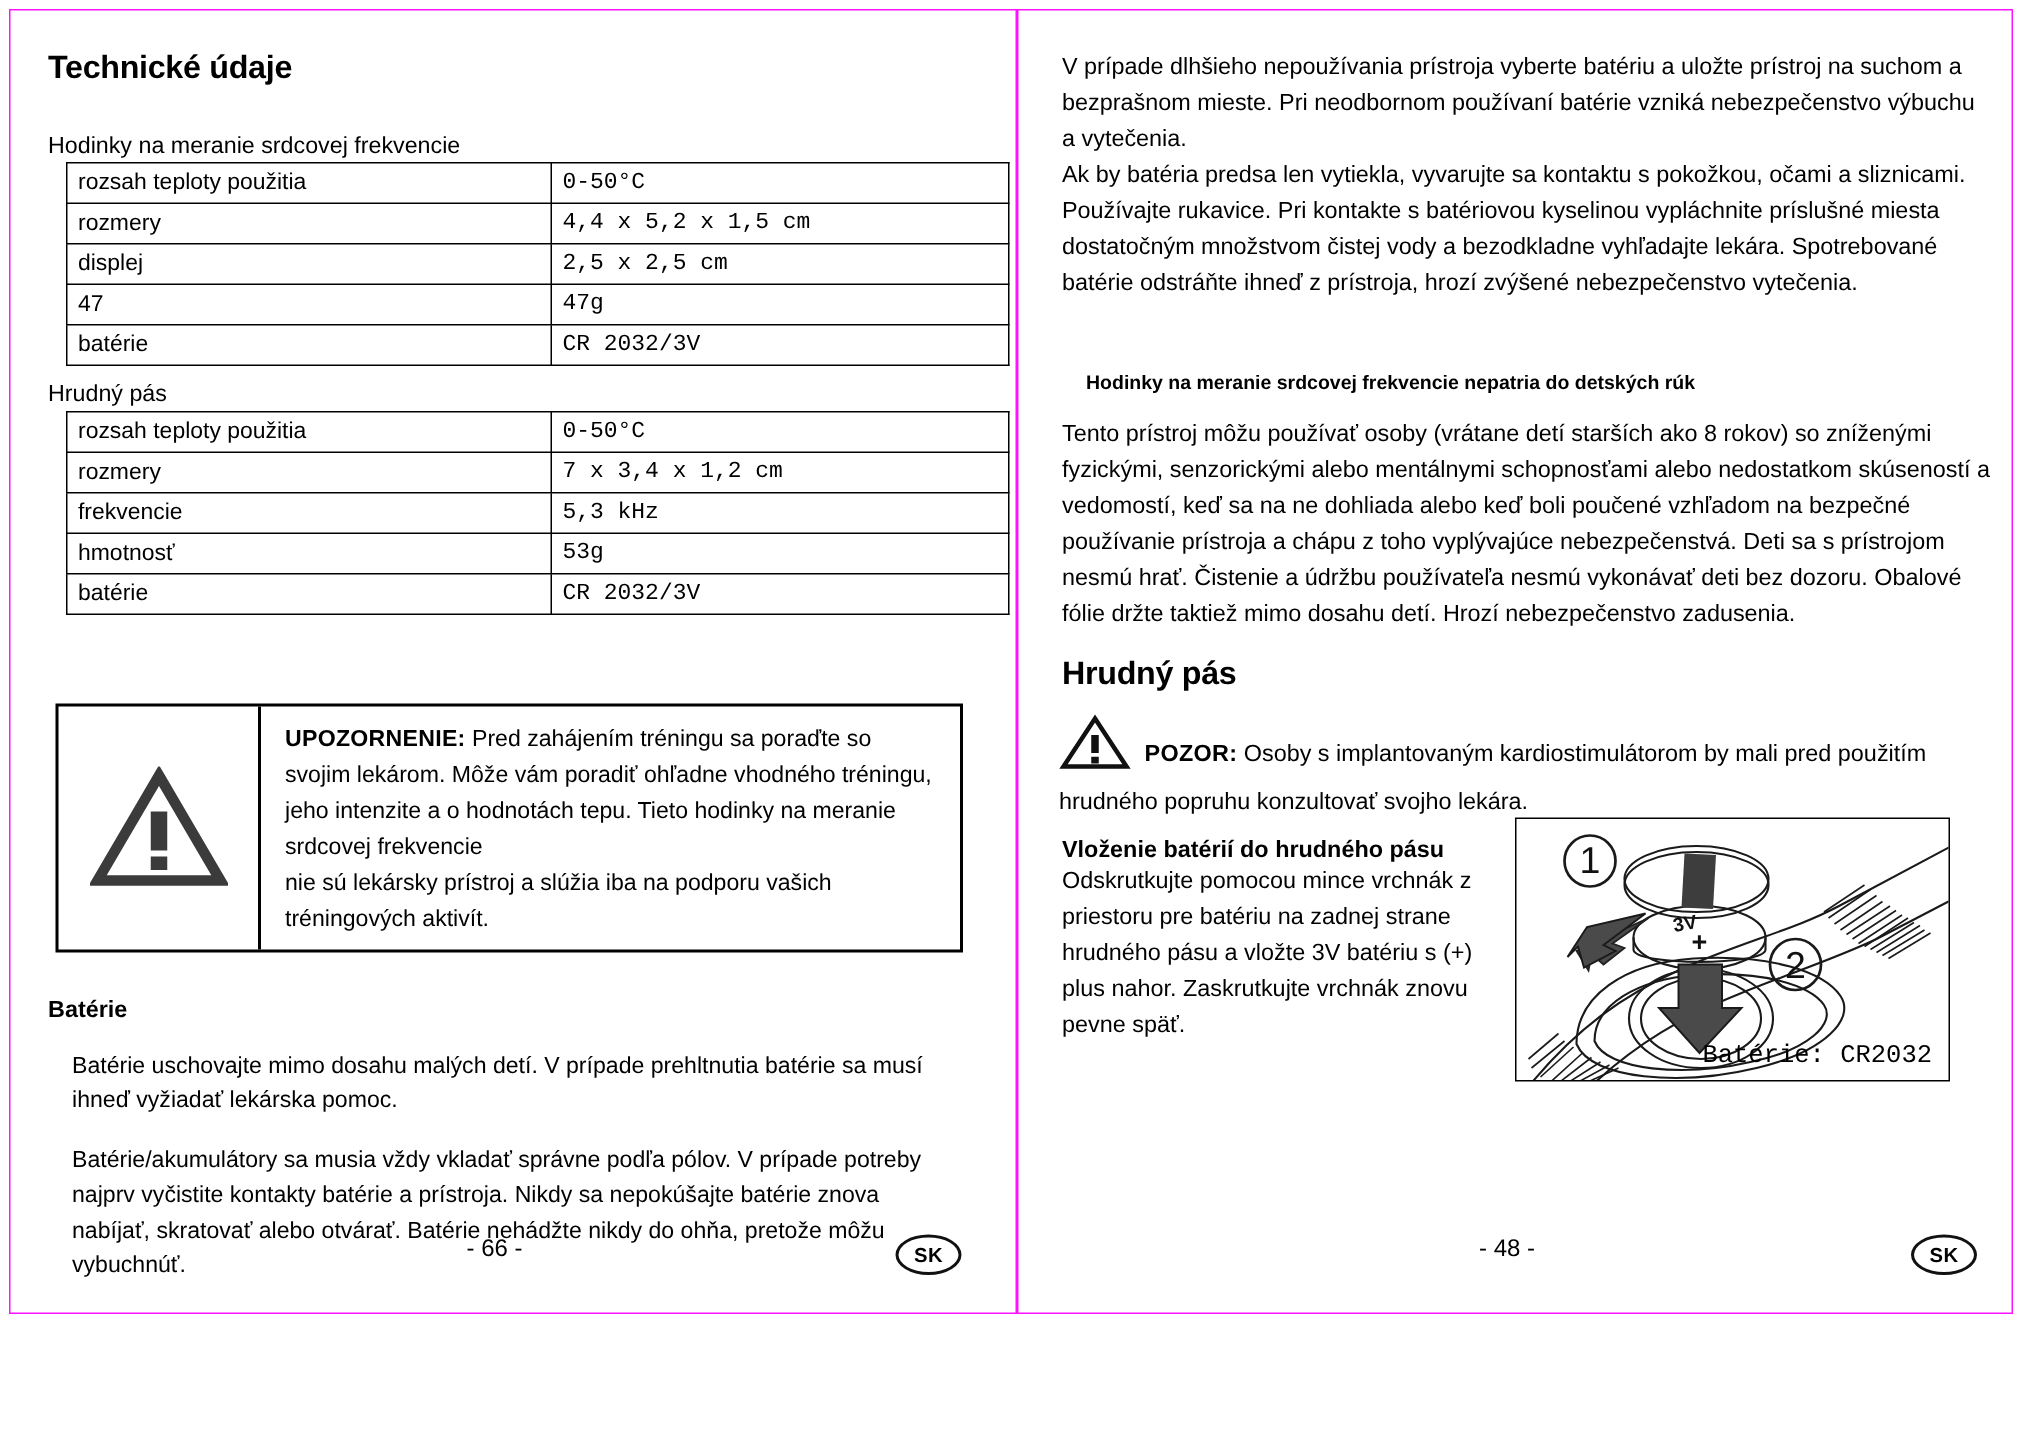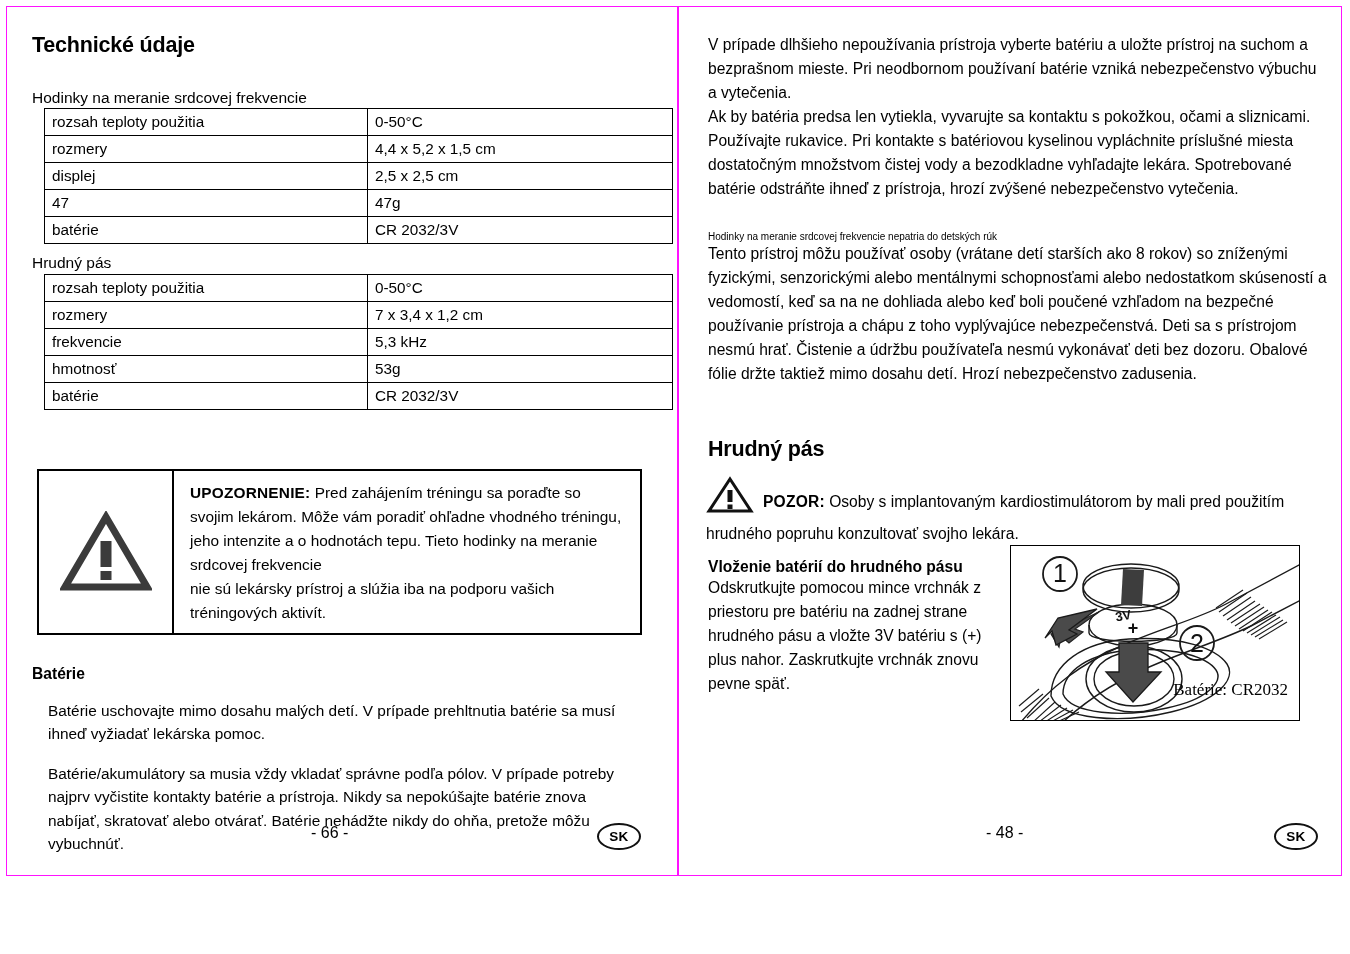--- a/index.html
+++ b/index.html
@@ -53,41 +53,41 @@
     font-size:15.6px;
     line-height:1.545;
     margin:0;
   }
   .bold-head{
     font-weight:bold;
     font-size:15.6px;
     margin:0;
   }
   .bold-head-lg{
-    font-weight:normal;
-    font-size:10px;
-    margin:0;
+    font-weight:bold;
+    font-size:13px;
+    margin:16px;
   }
 
   
   table.spec{
     border-collapse:collapse;
     table-layout:fixed;
     font-size:15.3px;
     padding-left:14px;
   }
   table.spec td{
     border:1.4px solid #000;
     padding:3px 7px 4px 7px;
     vertical-align:middle;
     height:19px;
     line-height:1.15;
   }
   table.spec td.k{ width:308px; }
-  table.spec td.v{ width:290px; }
+  table.spec td.v{ width:290px;font-family:Liberation Mono, monospace; }
 
   
   .warnbox{
     border:2.2px solid #000;
     display:flex;
     box-sizing:border-box;
   }
   .warnbox .icon-cell{
     width:133px;
     border-right:2.2px solid #000;
@@ -120,23 +120,23 @@
 
   .illus-box{
     position:absolute;
     border:1.6px solid #000;
     box-sizing:border-box;
     overflow:hidden;
     background:#fff;
   }
   .illus-caption{
     position:absolute;
-    right:11px;bottom:20px;
+    right:11px;bottom:6px;
     font-size:17px;
-    font-family:Liberation Serif, serif;
+    font-family:Liberation Mono, monospace;
   }
   .inline-tri{
     display:inline-block;
     vertical-align:-8px;
     margin-right:9px;
   }
 </style>
 </head>
 <body>
 

